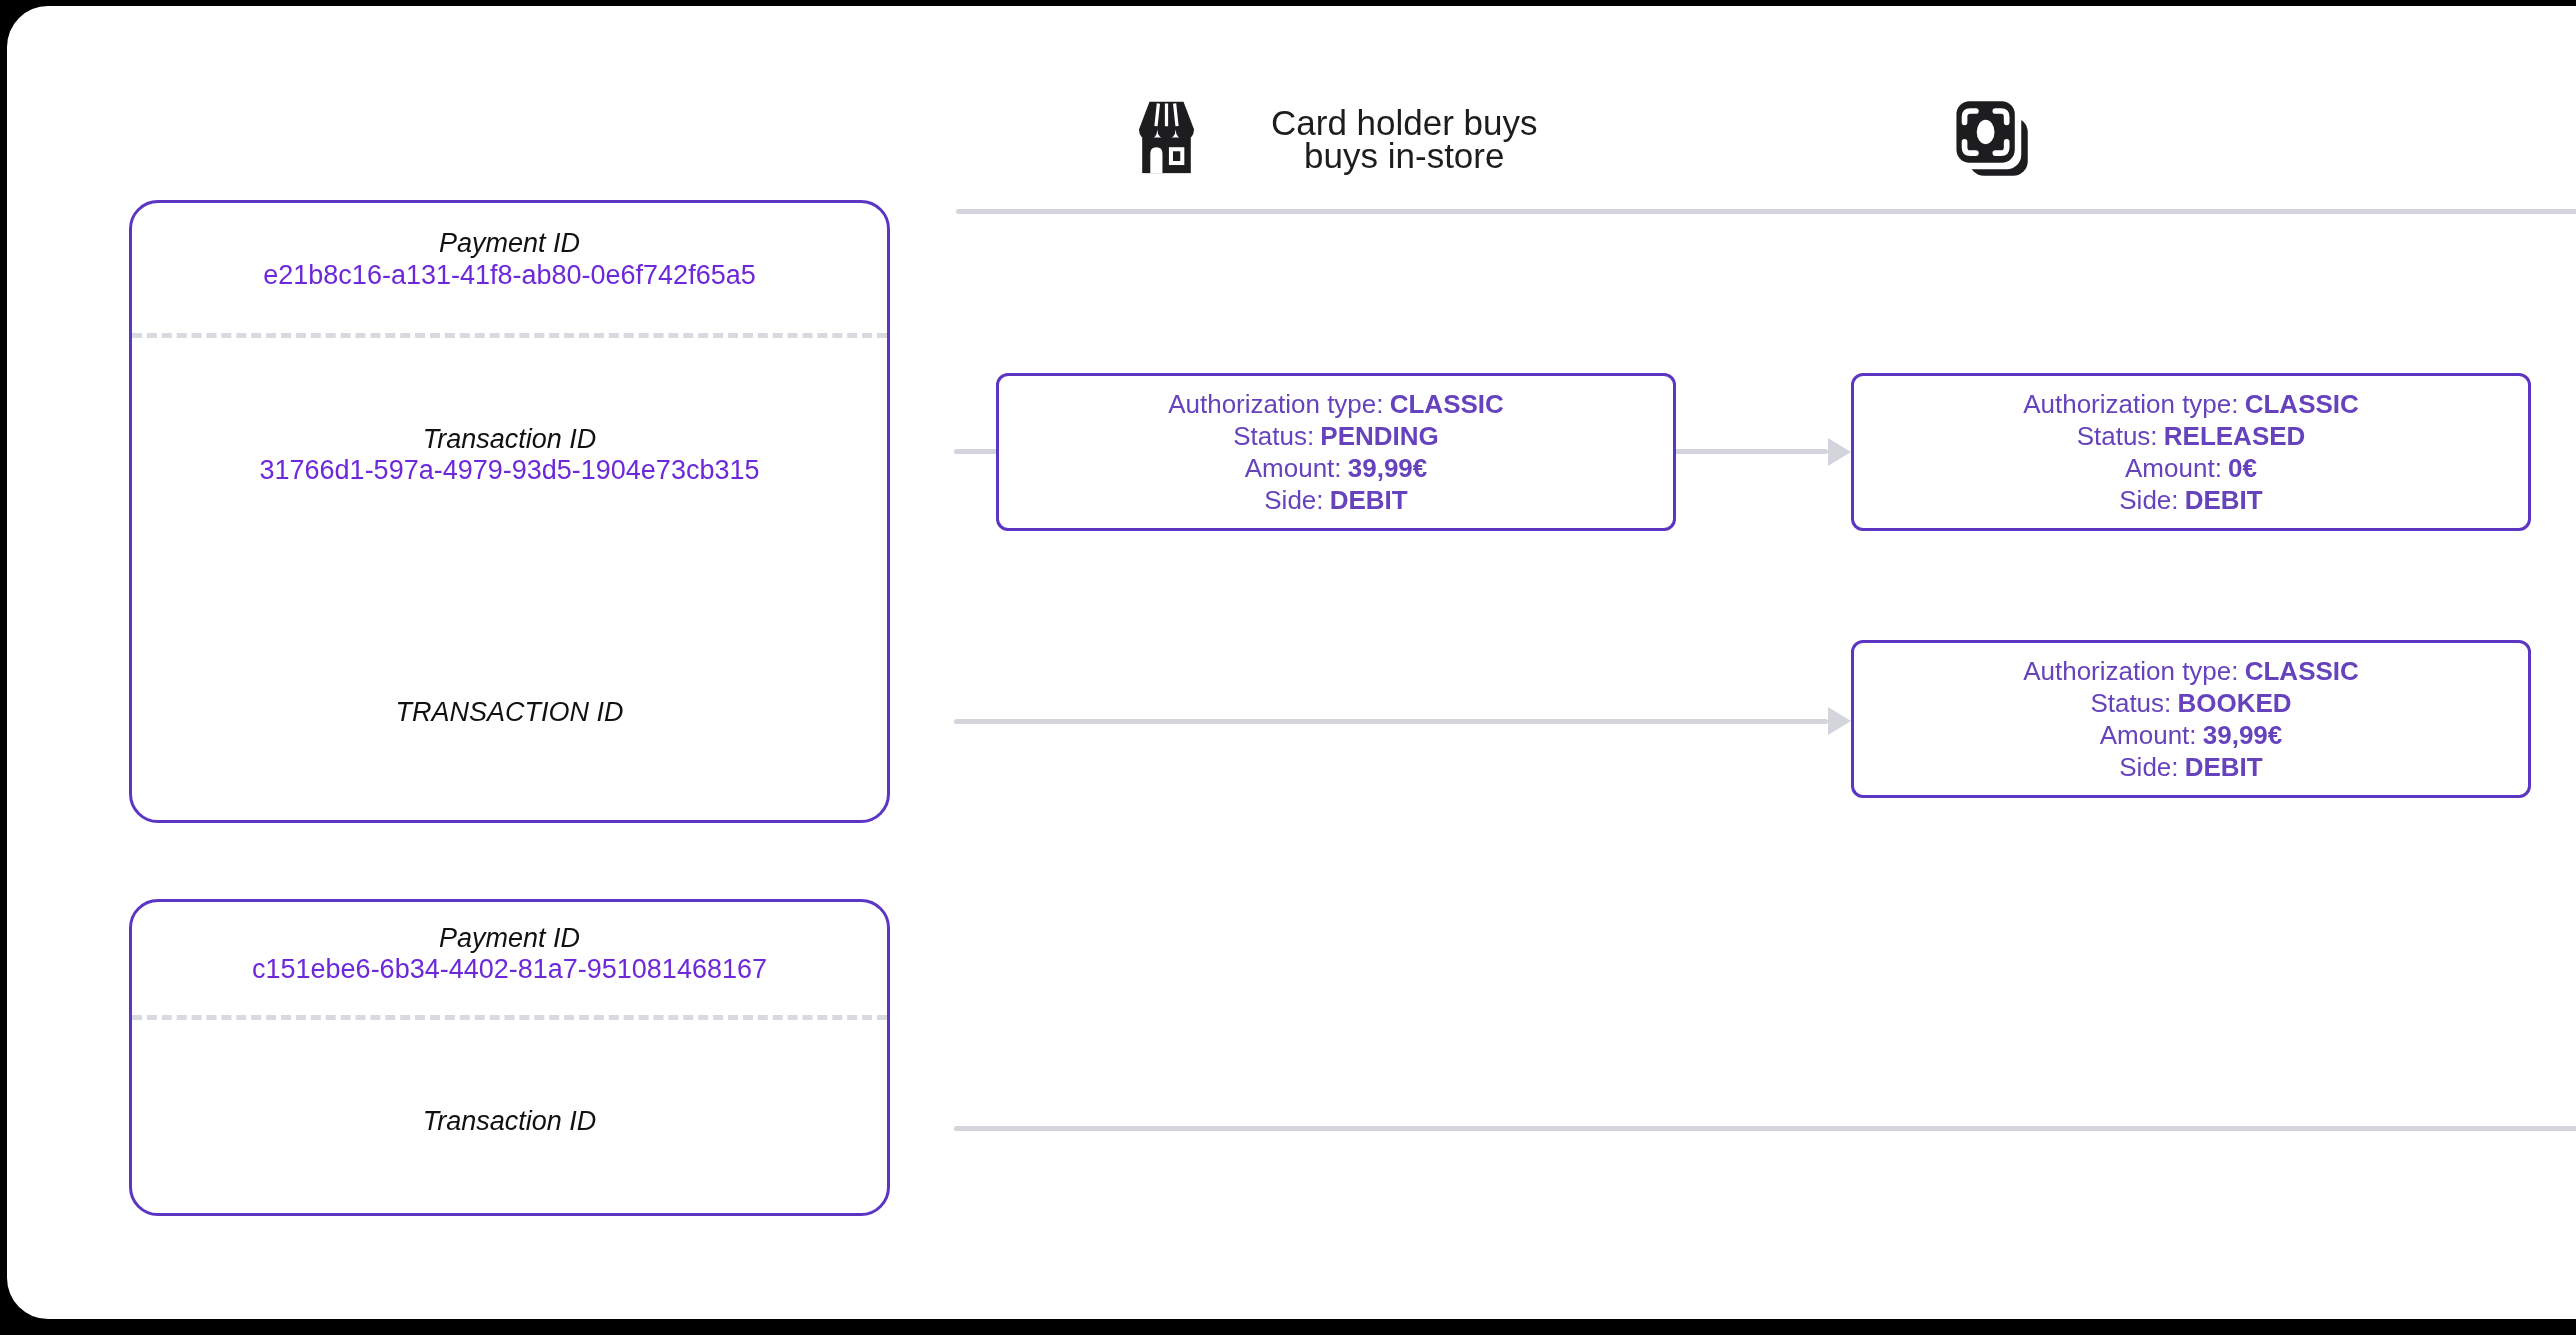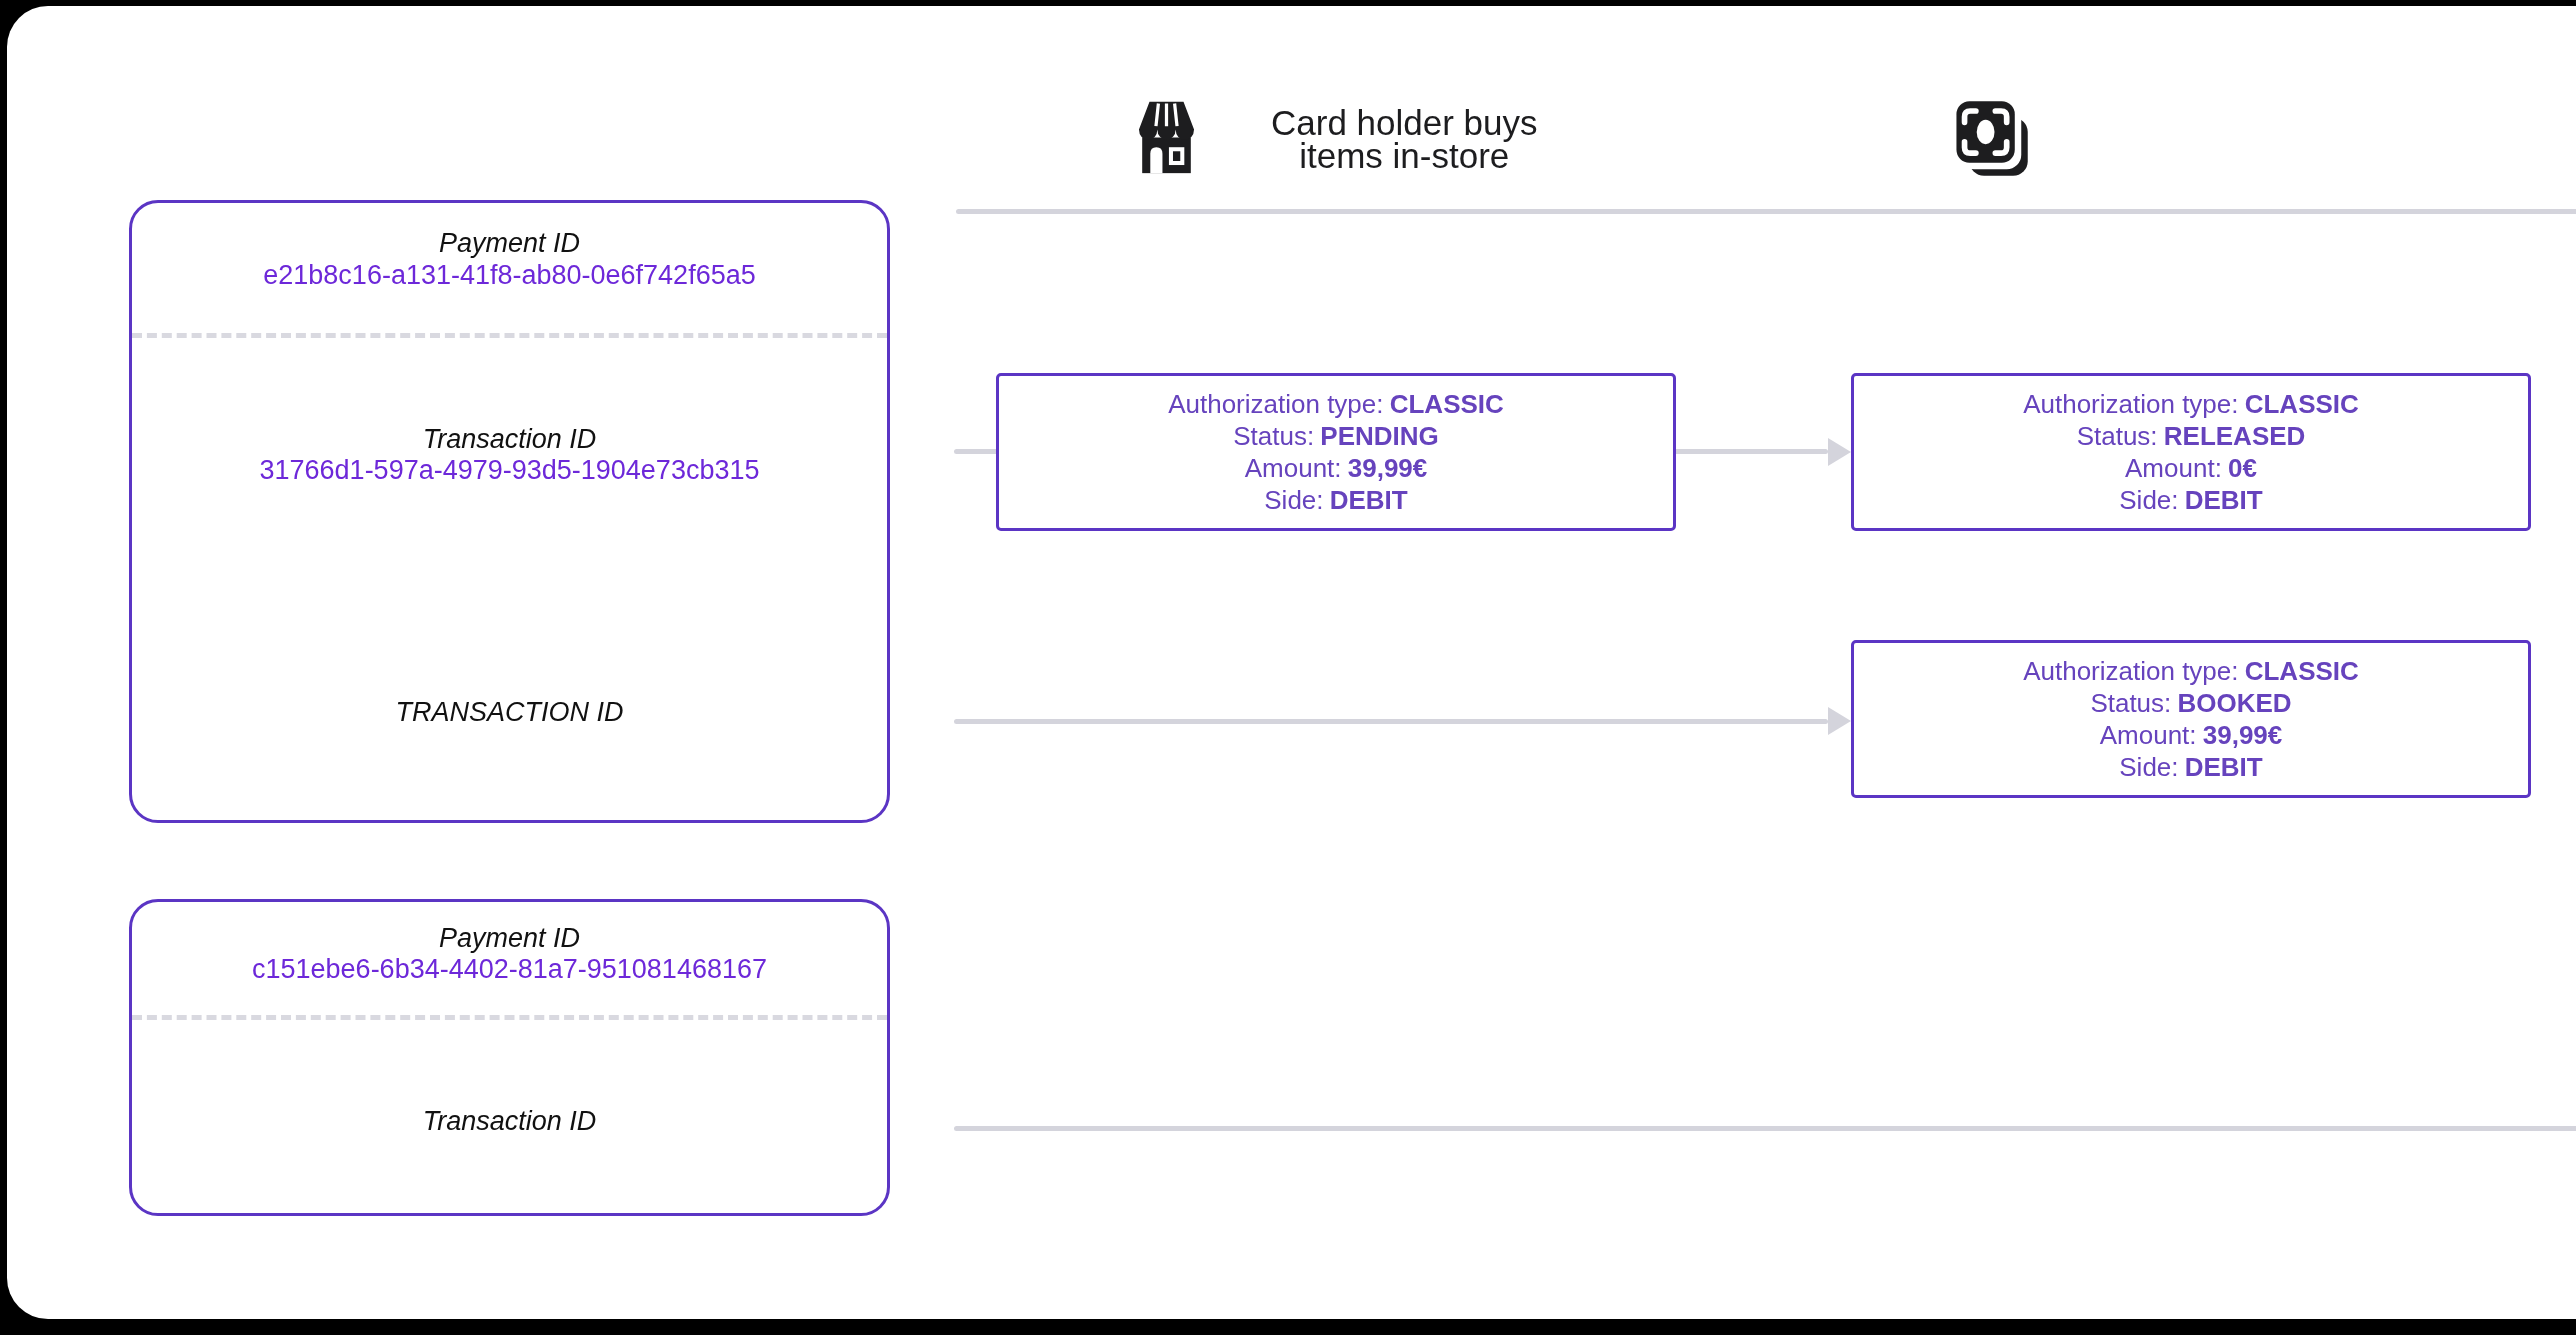--- a/index.html
+++ b/index.html
@@ -15,21 +15,21 @@
   .stage-text{font-size:35px;line-height:33px;color:#1d1d1f;text-align:center;white-space:nowrap;}
   .stage-icon{flex:none;}
 
   
   .id-box{position:absolute;background:#fff;border:3.6px solid #5b35c4;border-radius:29px;box-sizing:border-box;}
   .id-label{position:absolute;left:0;width:100%;text-align:center;font-style:italic;font-size:27px;line-height:31px;color:#111;}
   .id-value{position:absolute;left:0;width:100%;text-align:center;font-size:27px;line-height:31px;color:#6d28d9;}
   .dashed-divider{position:absolute;left:0;width:100%;border-top:5.2px dashed #d9d9e0;}
 
   
-  .auth-box{position:absolute;width:680px;height:158px;background:#fff;border:3.6px solid #5b35c4;border-radius:5px;box-sizing:border-box;display:flex;flex-direction:column;justify-content:center;align-items:center;color:#6643bd;font-size:26px;line-height:32px;}
+  .auth-box{position:absolute;width:680px;height:158px;background:#fff;border:3.6px solid #5b35c4;border-radius:12px;box-sizing:border-box;display:flex;flex-direction:column;justify-content:center;align-items:center;color:#6643bd;font-size:26px;line-height:32px;}
   .auth-line{white-space:nowrap;}
   .auth-line .lbl{margin-right:6.2px;}
   .auth-line b{font-weight:700;}
 </style>
 </head>
 <body>
 
 <div class="page">
   <div class="card"></div>
 
@@ -39,21 +39,21 @@
         <rect x="20" y="50" width="60" height="44" fill="#1d1d1f"></rect>
         <path d="M16,40 L29,6 L71,6 L84,40 A11.3 13 0 0 1 61.3,40 A11.3 13 0 0 1 38.7,40 A11.3 13 0 0 1 16,40 Z" fill="#1d1d1f"></path>
         <path d="M40,8 L37,36 M50,8 L50,36 M60,8 L63,36" stroke="#fff" stroke-width="4" fill="none"></path>
         <path d="M30,94 L30,70 Q30,62 37.5,62 Q45,62 45,70 L45,94 Z" fill="#fff"></path>
         <rect x="53" y="62" width="19" height="22" fill="#fff"></rect>
         <rect x="58" y="67" width="9" height="12" fill="#1d1d1f"></rect>
       </svg>
     </span>
     <div class="stage-text" style="margin-left:64px;">
       <div>Card holder buys</div>
-      <div>items in-store</div>
+      <div>buys in-store</div>
     </div>
   </div>
 
   <div class="stage" style="left:1949px;top:99px;height:81px;">
     <span class="stage-icon">
       <svg width="87" height="81" viewBox="0 0 105 100" aria-hidden="true">
         <rect x="24" y="24" width="72" height="72" rx="18" fill="#1d1d1f"></rect>
         <rect x="12" y="8" width="76" height="80" rx="18" fill="#fff"></rect>
         <rect x="8" y="4" width="72" height="76" rx="16" fill="#1d1d1f"></rect>
         <path d="M18,30 V23 Q18,16 25,16 H32" stroke="#fff" stroke-width="7" fill="none" stroke-linecap="round"></path>

